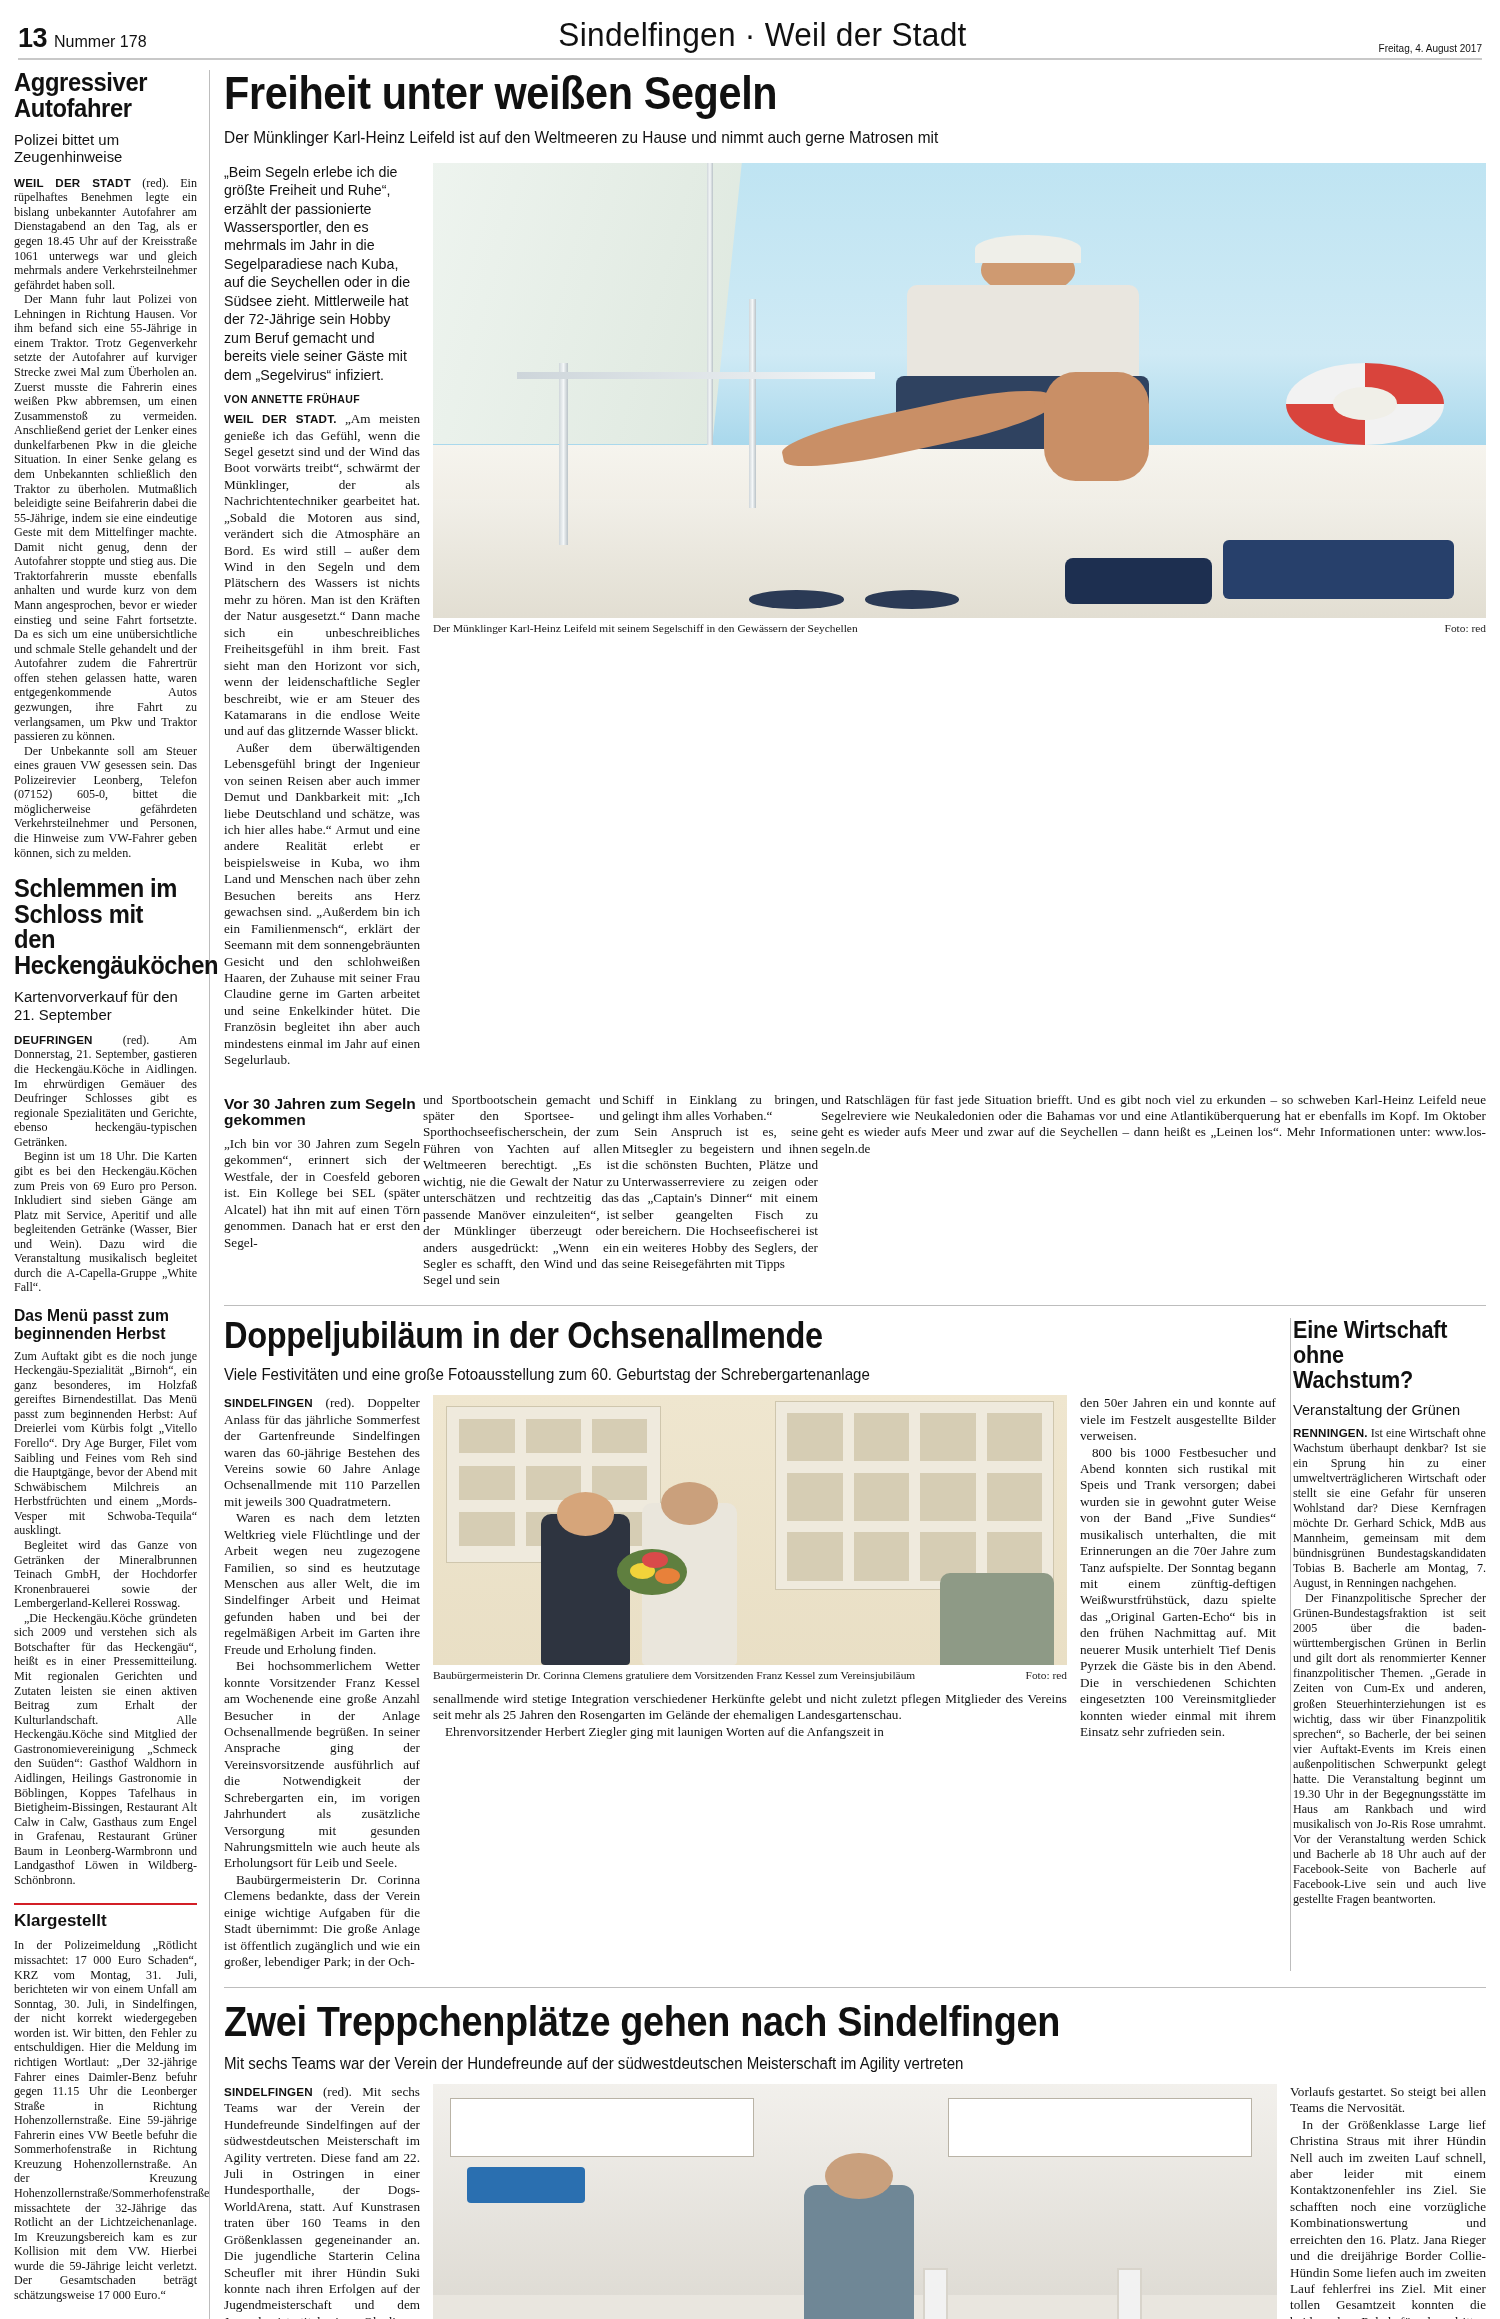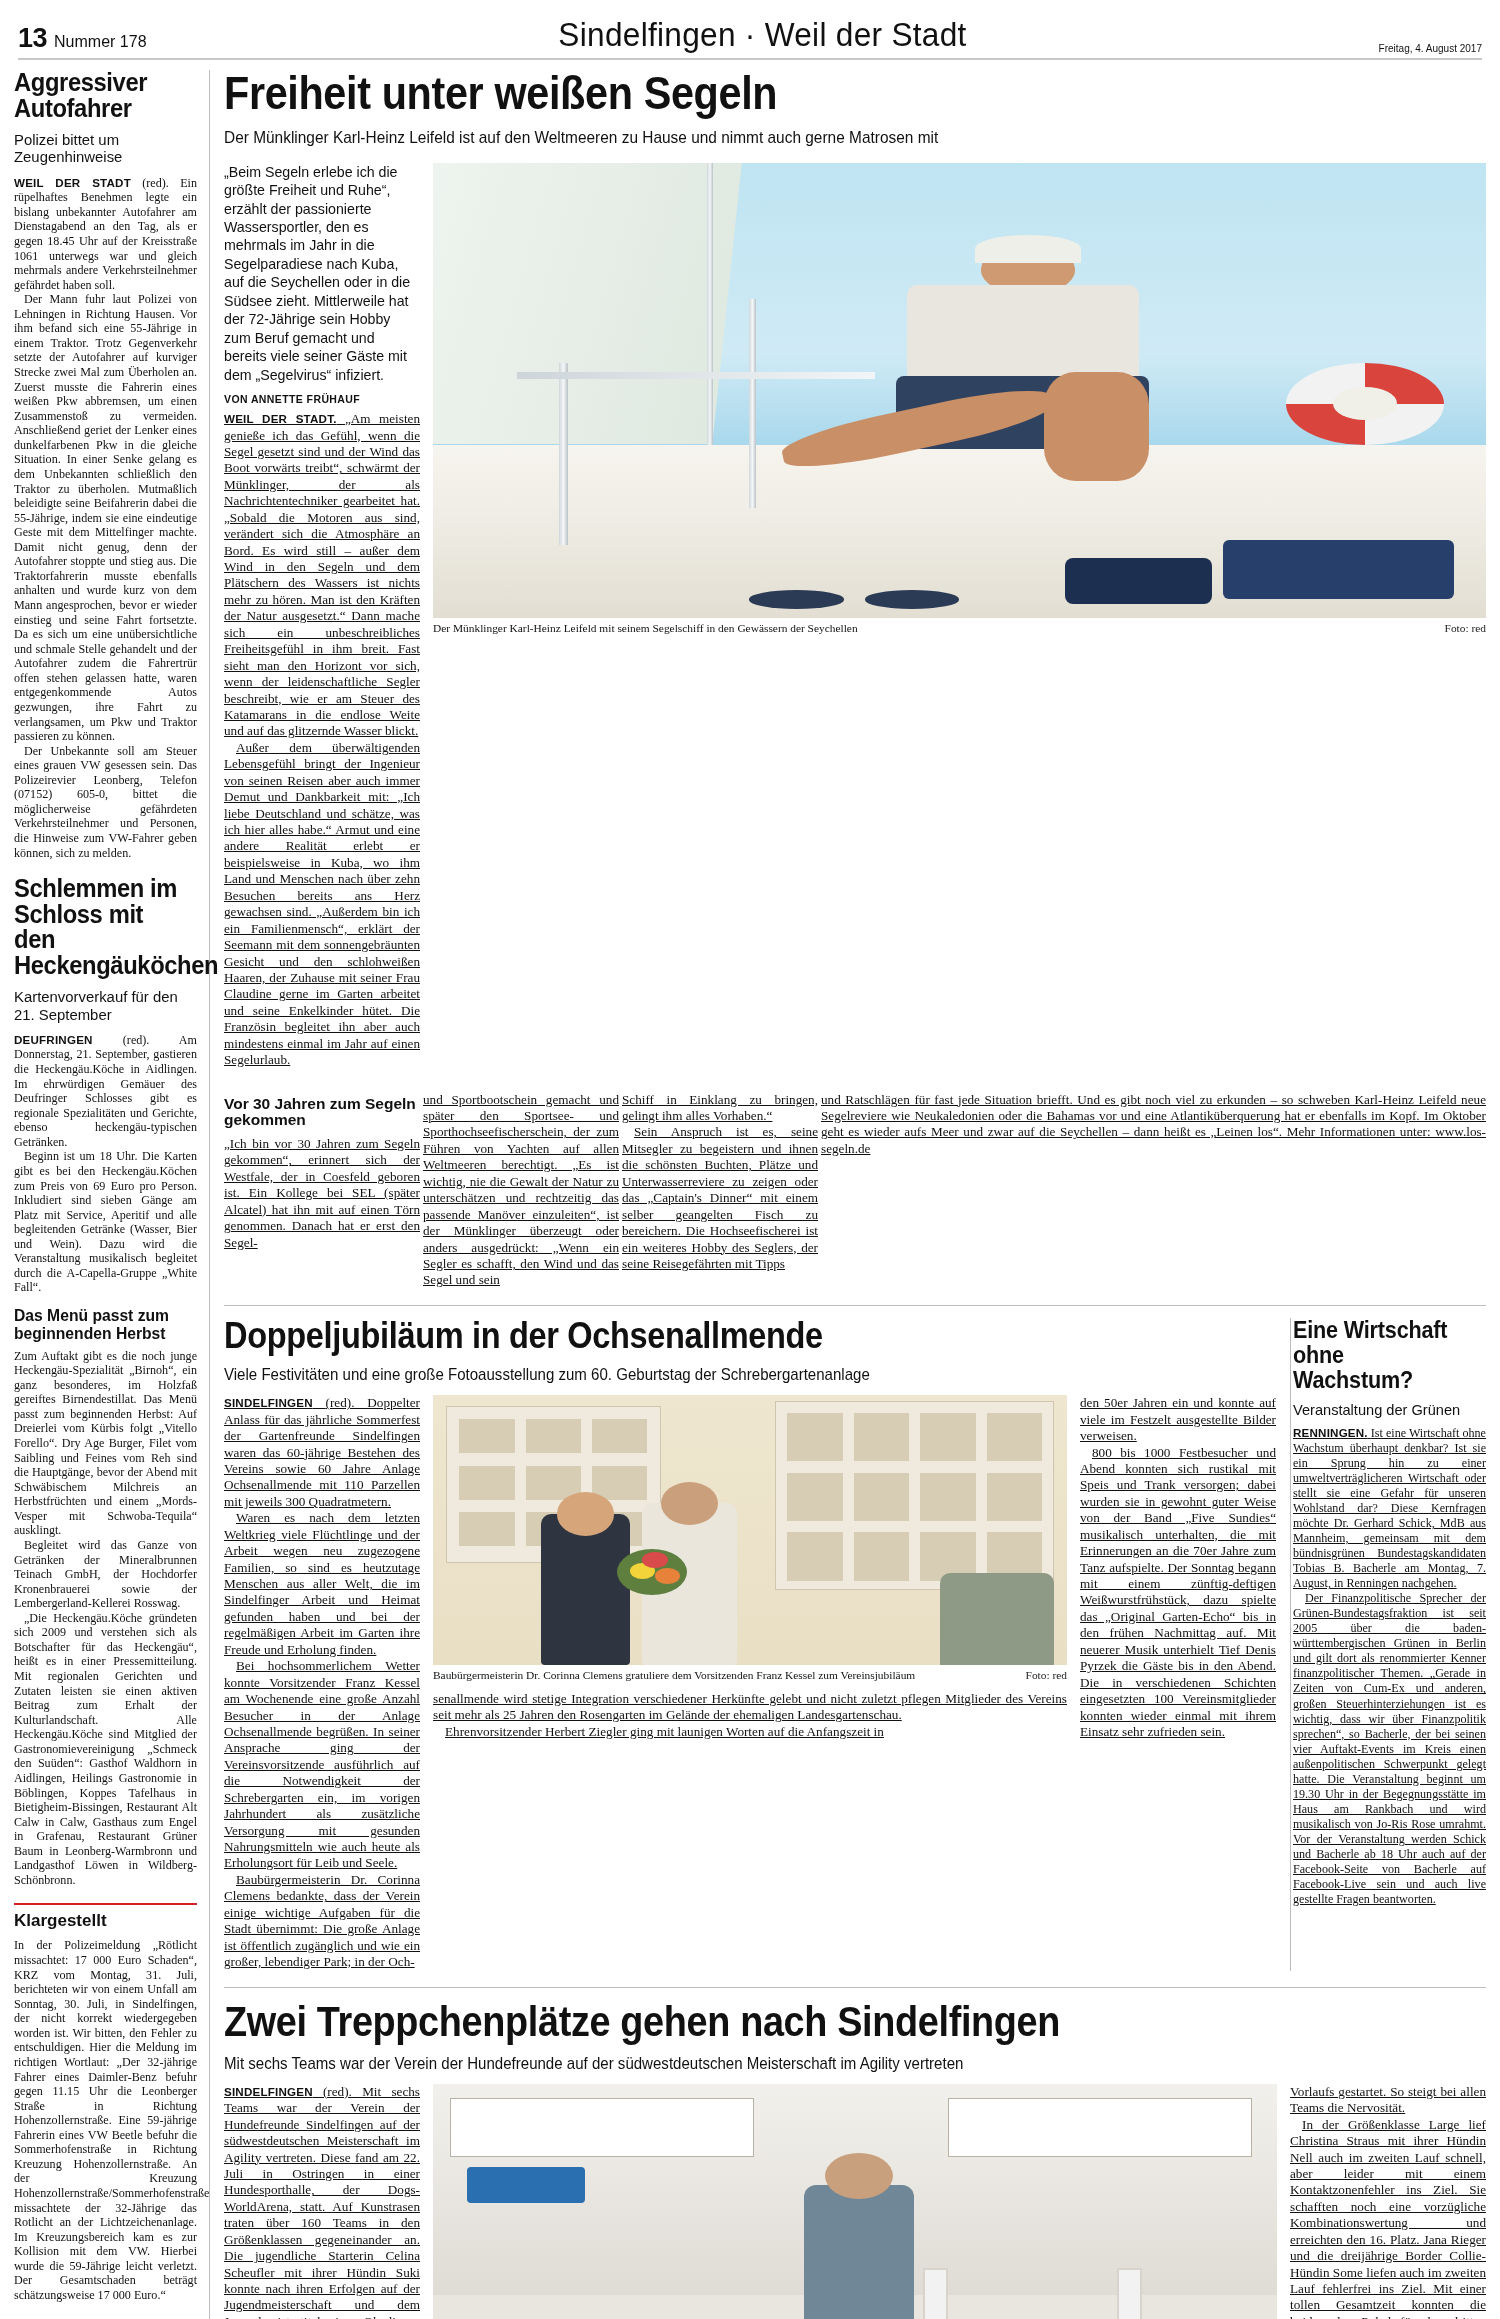--- a/index.html
+++ b/index.html
@@ -32,21 +32,21 @@
     line-height:0.98; letter-spacing:-0.4px; color:#111;
     transform:scaleX(0.88); transform-origin:left center;
   }
   .hl-mid { font-family:"Liberation Sans", sans-serif; font-weight:bold; line-height:1.0; letter-spacing:-0.2px;
     transform:scaleX(0.9); transform-origin:left center; }
   .subhl { font-family:"Liberation Sans", sans-serif; font-weight:normal; line-height:1.12;
     transform:scaleX(0.93); transform-origin:left center; }
   .byline { font-family:"Liberation Sans", sans-serif; font-weight:bold; font-size:10.5px; letter-spacing:0.4px; margin:9px 0 6px; }
   .lead { font-family:"Liberation Sans", sans-serif; font-size:14.2px; line-height:1.30; text-align:left; }
   .body { font-size:13.2px; line-height:1.245; text-align:justify; hyphens:auto; -webkit-hyphens:auto; }
-  .body p { text-indent:12px; margin:0;text-decoration:underline; }
+  .body p { text-indent:12px; margin:0; }
   .body p.first { text-indent:0; }
   .dateline { font-family:"Liberation Sans", sans-serif; font-weight:bold; font-size:11.6px; letter-spacing:0.2px; }
   .caption { font-size:11.4px; line-height:1.2; padding-top:4px; display:flex; justify-content:space-between; gap:12px; }
   .caption .credit { white-space:nowrap; color:#222; }
 
   
   .rail-h1 { font-family:"Liberation Sans", sans-serif; font-weight:bold; font-size:25px; line-height:1.02;
      letter-spacing:-0.4px; transform:scaleX(0.95); transform-origin:left center; }
   .rail-sub { font-family:"Liberation Sans", sans-serif; font-size:15.5px; line-height:1.12; margin:10px 0 10px;
      transform:scaleX(0.96); transform-origin:left center; }

